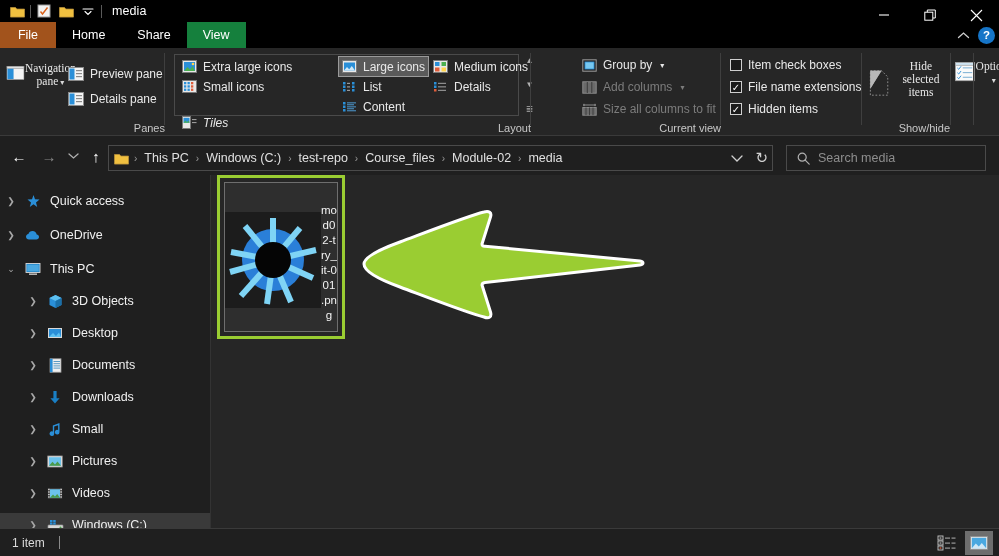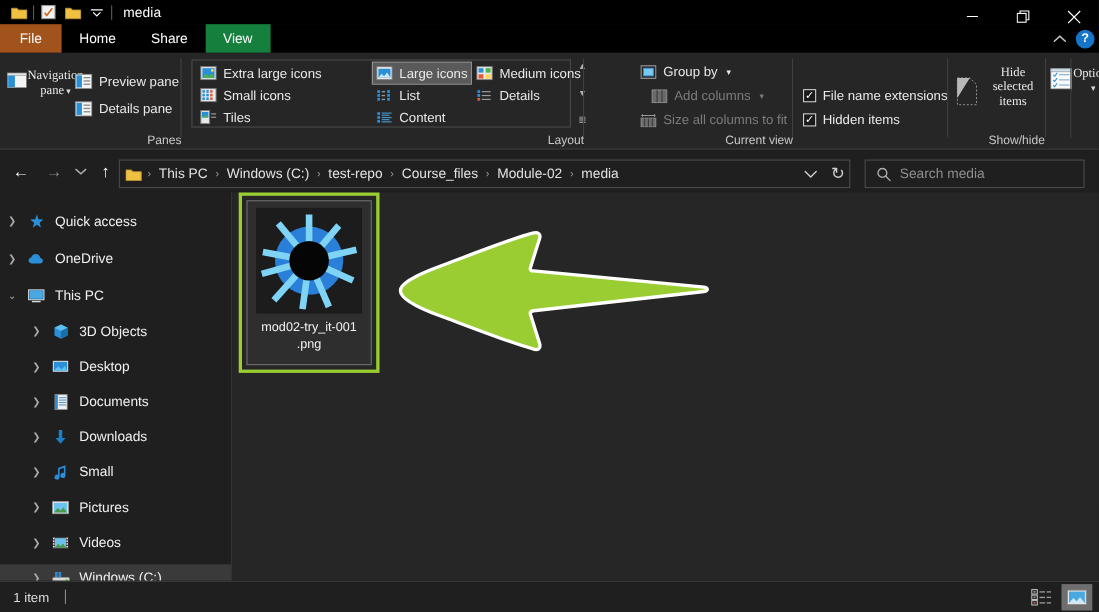--- a/index.html
+++ b/index.html
@@ -138,21 +138,21 @@
     position: absolute; left: 211px; top: 175px; width: 788px; height: 353px;
     background: #262626;
   }
   .fileitem {
     position: absolute; left: 6px; top: 0px; width: 128px; height: 164px;
     border: 3px solid #9ACD32; background: #262626;
   }
   .fileitem-inner {
     position: absolute; left: 4px; top: 4px; right: 4px; bottom: 4px;
     border: 1px solid #6e6e6e; background: #2e2e2e;
-    display: flex; flex-direction: column; align-items: center; padding-top: 6px;
+    display: flex; flex-direction: row; align-items: center; padding-top: 6px;
   }
   .thumb { width: 96px; height: 96px; background: #1c1c1c; }
   .fname {
     margin-top: 6px; font-size: 11.5px; color: #f2f2f2; text-align: center;
     line-height: 15px; width: 112px; word-break: break-all;
   }
 
   
   .statusbar {
     position: absolute; left: 0; top: 528px; width: 999px; height: 28px;
@@ -347,21 +347,21 @@
               </g>
               <rect x="1" y="9" width="2.5" height="2.5" fill="#e05d3a"></rect>
               <g fill="#9a9a9a">
                 <rect x="5" y="2.8" width="8" height="1.1"></rect>
                 <rect x="5" y="6.3" width="8" height="1.1"></rect>
                 <rect x="5" y="9.8" width="8" height="1.1"></rect>
               </g>
             </svg>
           <span>Details</span>
         </div>
-        <div class="layout-item" style="left:4px; top:42px;">
+        <div class="layout-item" style="left:4px; top:58px;font-style:italic;">
           <svg width="15" height="13" viewBox="0 0 15 13">
               <rect x="0.5" y="0.5" width="8" height="12" fill="#e8e8e8" stroke="#7a7a7a"></rect>
               <rect x="1.5" y="1.8" width="6" height="5" fill="#2a8fd8"></rect>
               <path d="M1.5 6.8l2-2.2 1.5 1.6 1.5-1.8 1 2.4z" fill="#4caf50"></path>
               <g fill="#9a9a9a">
                 <rect x="10" y="3" width="4.5" height="1.1"></rect>
                 <rect x="10" y="6" width="4.5" height="1.1"></rect>
               </g>
             </svg>
           <span>Tiles</span>
@@ -395,41 +395,45 @@
 
     <div class="rgroup" style="left:532px; width:189px;">
       <div class="smallrow" style="position:absolute;left:50px;top:7px;">
         <svg width="15" height="13" viewBox="0 0 15 13">
             <rect x="0.8" y="0.8" width="13.4" height="11.4" fill="none" stroke="#9a9a9a"></rect>
             <rect x="3" y="3" width="9" height="7" fill="#78c8f0" stroke="#2a8fd8" stroke-width="0.8"></rect>
           </svg>
         <span>Group by</span>
         <span class="caret-sm">▾</span>
       </div>
-      <div class="smallrow dim" style="position:absolute;left:60px;top:29px;">
+      <div class="smallrow dim" style="position:absolute;left:50px;top:29px;">
         <svg width="15" height="13" viewBox="0 0 15 13">
             <rect x="0.8" y="0.8" width="13.4" height="11.4" fill="#6a6a6a" stroke="#8a8a8a"></rect>
             <path d="M5.3 1v11M9.8 1v11" stroke="#3a3a3a" stroke-width="1"></path>
           </svg>
         <span>Add columns</span>
         <span class="caret-sm">▾</span>
       </div>
       <div class="smallrow dim" style="position:absolute;left:50px;top:51px;">
         <svg width="15" height="13" viewBox="0 0 15 13">
             <path d="M1 2h13M2 0.8v2.4M13 0.8v2.4" stroke="#9a9a9a" stroke-width="0.9"></path>
             <rect x="0.8" y="4.5" width="13.4" height="7.7" fill="#6a6a6a" stroke="#8a8a8a"></rect>
             <path d="M4 4.5v7.7M7.5 4.5v7.7M11 4.5v7.7" stroke="#3a3a3a" stroke-width="0.9"></path>
           </svg>
         <span>Size all columns to fit</span>
       </div>
       <div class="rgroup-label">Current view</div>
       <div class="rgroup-div" style="right:0;"></div>
     </div>
 
     <div class="rgroup" style="left:722px; width:252px;">
+      <div class="smallrow" style="position:absolute;left:8px;top:7px;">
+        <span class="chk"></span>
+        <span>Item check boxes</span>
+      </div>
       <div class="smallrow" style="position:absolute;left:8px;top:29px;">
         <span class="chk">✓</span>
         <span>File name extensions</span>
       </div>
       <div class="smallrow" style="position:absolute;left:8px;top:51px;">
         <span class="chk">✓</span>
         <span>Hidden items</span>
       </div>
       <div class="rgroup-div" style="left:139px;"></div>
       <div class="bigbtn" style="position:absolute;left:144px;top:4px;width:82px;">

